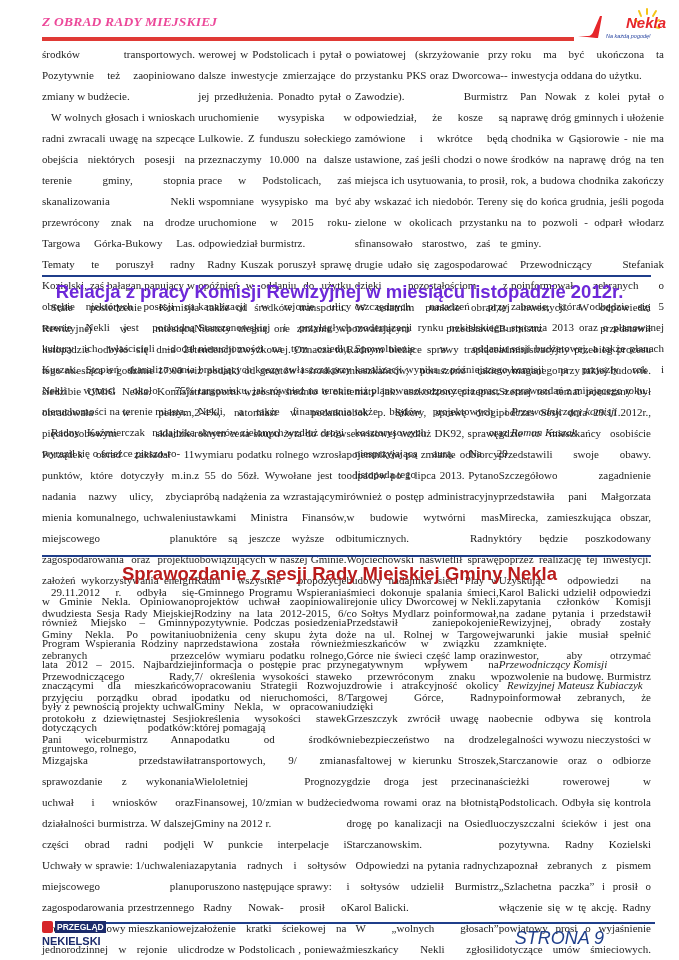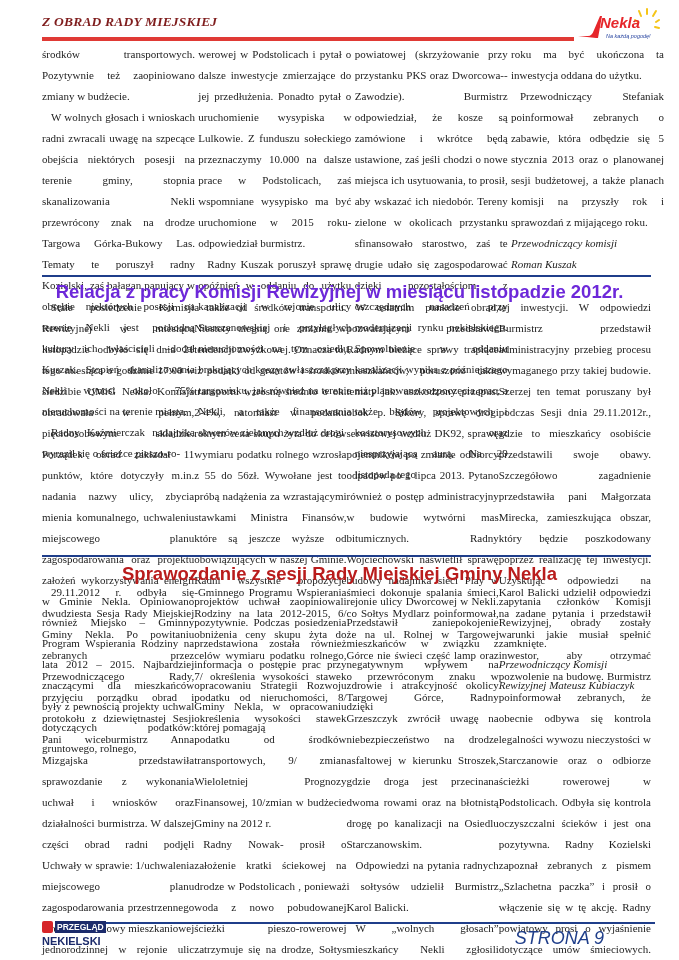--- a/index.html
+++ b/index.html
@@ -1,32 +1,32 @@
 <!DOCTYPE html>
 <html><head>
 <meta charset="utf-8">
 <style>
   html,body{margin:0;padding:0;background:#fff;}
   body{width:679px;height:960px;position:relative;overflow:hidden;font-family:"Liberation Serif","DejaVu Serif",serif;color:#222;}
   .header{position:absolute;left:0;top:0;width:679px;height:48px;}
-  .section-title{position:absolute;left:42px;top:14px;font-family:"Liberation Serif",serif;font-style:italic;font-weight:bold;font-size:13.5px;color:#7f1d1d;letter-spacing:0.2px;}
+  .section-title{position:absolute;left:42px;top:14px;font-family:"Liberation Serif",serif;font-style:italic;font-weight:bold;font-size:13.5px;color:#ec4899;letter-spacing:0.2px;}
   .header-rule{position:absolute;left:42px;top:37px;width:532px;height:4px;background:#e03a35;}
   .logo{position:absolute;left:578px;top:8px;width:90px;height:36px;}
-  .logo .word{position:absolute;left:22px;top:6px;font-family:"Liberation Sans",sans-serif;font-style:italic;font-weight:bold;font-size:15px;color:#e6262b;}
+  .logo .word{position:absolute;left:22px;top:6px;font-family:"Liberation Sans",sans-serif;font-style:italic;font-weight:bold;font-size:15px;color:#e6262b;padding-left:26px;}
   .logo .word .rest{color:#e6262b;}
   .logo .tag{position:absolute;left:28px;top:25px;font-family:"Liberation Sans",sans-serif;font-style:italic;font-size:5.5px;color:#2845a0;white-space:nowrap;}
   .logo .sun{position:absolute;left:56px;top:0px;width:26px;height:22px;}
   .logo .swoosh{position:absolute;left:0;top:4px;width:30px;height:30px;}
 
   .cols{position:absolute;display:flex;justify-content:space-between;}
   .col{width:153px;font-size:11px;line-height:21px;text-align:justify;hyphens:manual;}
   .col p{margin:0;text-indent:9px;}
   .col p.noindent{text-indent:0;}
   .col p.sign{font-style:italic;text-indent:0;}
-  .col p.signc{font-style:italic;text-indent:0;}
+  .col p.signc{text-align:center;font-style:italic;text-indent:0;}
   .col p.gap{margin-top:12px;}
 
   .art1{left:42px;top:44px;width:622px;}
   .rule{position:absolute;left:42px;width:609px;height:2px;background:#1f3e8a;}
   .rule1{top:275px;}
   .rule2{top:555px;}
   .headline{position:absolute;left:0;width:679px;text-align:center;font-family:"Liberation Sans",sans-serif;font-weight:bold;font-size:18.5px;}
   .h1{top:281px;color:#6d28d9;}
   .h2{top:563px;color:#b91c1c;}
   .art2{left:42px;top:297px;width:609px;}
@@ -73,20 +73,21 @@
     </div>
   <div class="col">
       <p class="noindent">werowej w Podstolicach i pytał o dalsze inwestycje zmierzające do jej przedłużenia. Ponadto pytał o uruchomienie wysypiska w Lulkowie. Z funduszu sołeckiego przeznaczymy 10.000 na dalsze prace w Podstolicach, zaś wspomniane wysypisko ma być uruchomione w 2015 roku-odpowiedział burmistrz.</p>
       <p>Radny Kuszak poruszył sprawę opóźnień w oddaniu do użytku kanalizacji w rejonie ulicy Starczanowskiej i przyległych nieruchomości na tym osiedlu, brakujących koszy zwłaszcza przy targowisku, jak również na terenie Nekli, a także finansowania skwerów zielonych wzdłuż drogi</p>
     </div>
   <div class="col">
       <p class="noindent">powiatowej (skrzyżowanie przy przystanku PKS oraz Dworcowa--Zawodzie). Burmistrz odpowiedział, że kosze są zamówione i wkrótce będą ustawione, zaś jeśli chodzi o nowe miejsca ich usytuowania, to prosił, aby wskazać ich niedobór. Tereny zielone w okolicach przystanku sfinansowało starostwo, zaś te drugie udało się zagospodarować dzięki pozostałościom z oszczędnych nasadzeń przy modernizacji rynku nekielskiego. Spowolnienie w oddaniu kanalizacji wynika z późniejszego niż planowano rozpoczęcia prac, a także błędów projektowych i kosztorysowych oraz niesprzyjającą aurą. Na 29 listopada tego</p>
     </div>
   <div class="col">
       <p class="noindent">roku ma być ukończona ta inwestycja oddana do użytku.</p>
+      <p>Pan Nowak z kolei pytał o naprawę dróg gminnych i ułożenie chodnika w Gąsiorowie - nie ma środków na naprawę dróg na ten rok, a budowa chodnika zakończy się do końca grudnia, jeśli pogoda na to pozwoli - odparł włodarz gminy.</p>
       <p>Przewodniczący Stefaniak poinformował zebranych o zabawie, która odbędzie się 5 stycznia 2013 oraz o planowanej sesji budżetowej, a także planach komisji na przyszły rok i sprawozdań z mijającego roku.</p>
       <p class="sign">Przewodniczący komisji</p>
       <p class="sign">Roman Kuszak</p>
     </div>
 </div>
 
 <div class="rule rule1"></div>
 <div class="headline h1">Relacja z pracy Komisji Rewizyjnej w miesiącu listopadzie 2012r.</div>
 
 <div class="cols art2">
@@ -108,20 +109,21 @@
 
 <div class="rule rule2"></div>
 <div class="headline h2">Sprawozdanie z sesji Rady Miejskiej Gminy Nekla</div>
 
 <div class="cols art3">
   <div class="col">
       <p>29.11.2012 r. odbyła się dwudziesta Sesja Rady Miejskiej Gminy Nekla. Po powitaniu zebranych przez Przewodniczącego Rady, przyjęciu porządku obrad i protokołu z dziewiętnastej Sesji Pani wiceburmistrz Anna Mizgajska przedstawiła sprawozdanie z wykonania uchwał i wniosków oraz działalności burmistrza. W dalszej części obrad radni podjęli Uchwały w sprawie: 1/uchwalenia miejscowego planu zagospodarowania przestrzennego terenów zabudowy mieszkaniowej jednorodzinnej w rejonie ulic Dworcowej i Czereśniowej w Nekli, 2/ nadania nazwy ulicy w miejscowości Nekla, 3/ zbycia mienia komunalnego – Nekla dz. Nr 294/9, 4/przyjęcia „Projektu założeń do planu zaopatrzenia w ciepło, energię elektryczną i paliwa gazowe dla Gminy Nekla”(przed podjęciem Uchwały Pan Tadeusz Waltrowski – autor Projektu omówił założenia), 5/ przyjęcia Miejsko-</p>
     </div>
   <div class="col">
       <p class="noindent">-Gminnego Programu Wspierania Rodziny na lata 2012-2015, 6/ obniżenia ceny skupu żyta do celów wymiaru podatku rolnego, 7/ określenia wysokości stawek podatku od nieruchomości, 8/ określenia wysokości stawek podatku od środków transportowych, 9/ zmian Wieloletniej Prognozy Finansowej, 10/zmian w budżecie Gminy na 2012 r.</p>
+      <p>W punkcie interpelacje i zapytania radnych i sołtysów poruszono następujące sprawy:</p>
       <p>Radny Nowak- prosił o założenie kratki ściekowej na drodze w Podstolicach , ponieważ woda z nowo pobudowanej ścieżki pieszo-rowerowej zatrzymuje się na drodze, Sołtys Wsolak prosił o przycięcie suchych gałęzi przy pomnikach przyrody w Barczyźnie i pytał czy jest planowana budowa ścieżki rowerowej w kierunku Barczyzny, Radny Świdurski pytał do kogo ma się zwrócić, jeżeli firma zajmująca się sortowaniem</p>
     </div>
   <div class="col">
       <p class="noindent">śmieci dokonuje spalania śmieci, co Sołtys Mydlarz poinformował, że na ul. Rolnej w Targowej Górce nie świeci część lamp oraz o przewróconym znaku w Targowej Górce, Radny Grzeszczyk zwrócił uwagę na niebezpieczeństwo na drodze asfaltowej w kierunku Stroszek, gdzie droga jest przecinana dwoma rowami oraz na błotnistą drogę po kanalizacji na Osiedlu Starczanowskim.</p>
       <p>Odpowiedzi na pytania radnych i sołtysów udzielił Burmistrz Karol Balicki.</p>
       <p>W „wolnych głosach” mieszkańcy Nekli zgłosili problem powstającej wieży telefonii komórkowej. Wskazywali szkodliwość dla mieszkańców sąsiednich posesji. Zadawali pytania: Co Gmina zrobiła by uchronić mieszkańców przed takimi inwestycjami?, Czy informacja na ten temat nie powinna być w gazecie lokalnej i internecie?, Co to znaczy w sposób zwyczajowo przyjęty? Burmistrz</p>
     </div>
   <div class="col">
       <p class="noindent">Karol Balicki udzielił odpowiedzi na zadane pytania i przedstawił warunki jakie musiał spełnić inwestor, aby otrzymać pozwolenie na budowę. Burmistrz poinformował zebranych, że obecnie odbywa się kontrola legalności wywozu nieczystości w Starczanowie oraz o odbiorze ścieżki rowerowej w Podstolicach. Odbyła się kontrola oczyszczalni ścieków i jest ona pozytywna. Radny Kozielski zapoznał zebranych z pismem „Szlachetna paczka” i prosił o włączenie się w tę akcję. Radny powiatowy prosi o wyjaśnienie dotyczące umów śmieciowych. Przewodniczący Rady poinformował, że kolejna Sesja Rady odbędzie się 20 grudnia 2012 r.</p>
       <p class="sign">Czesław Kozielski</p>

